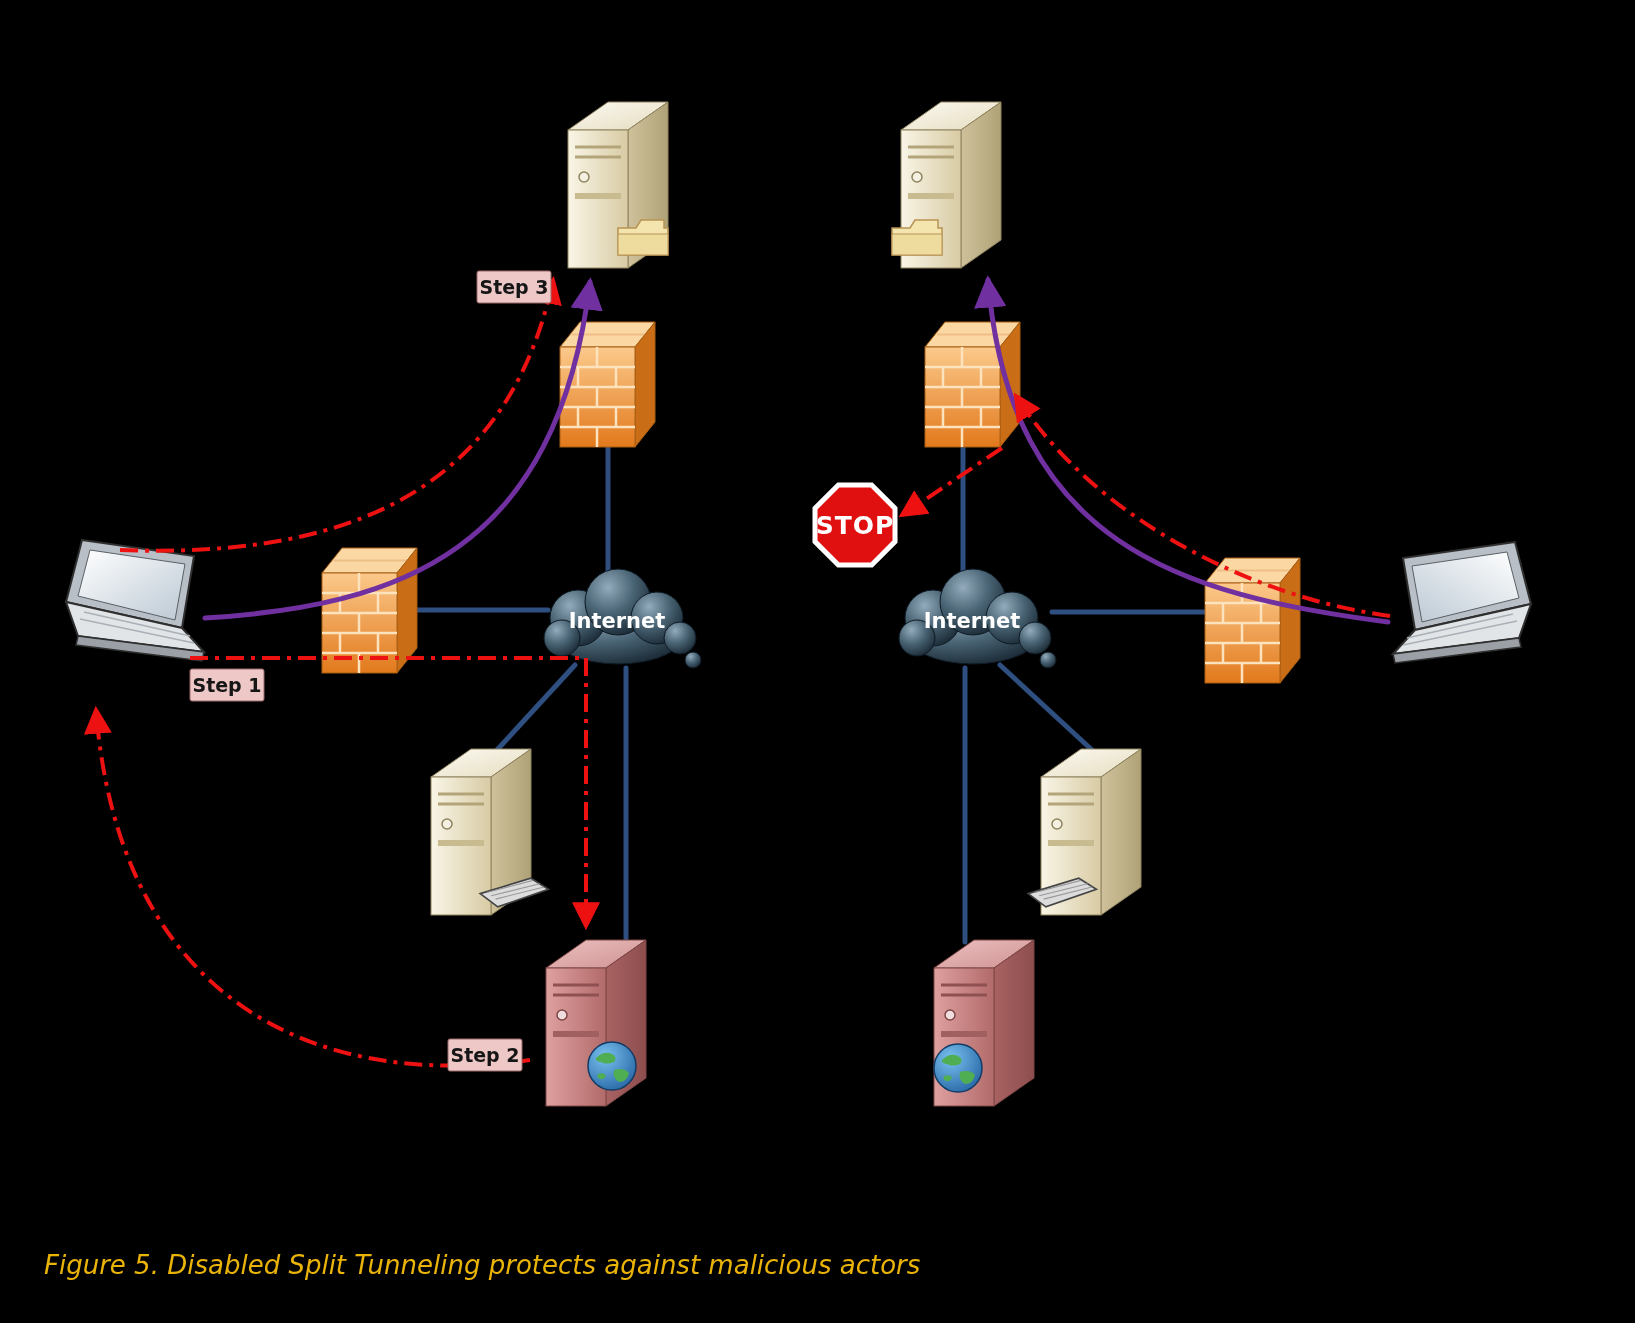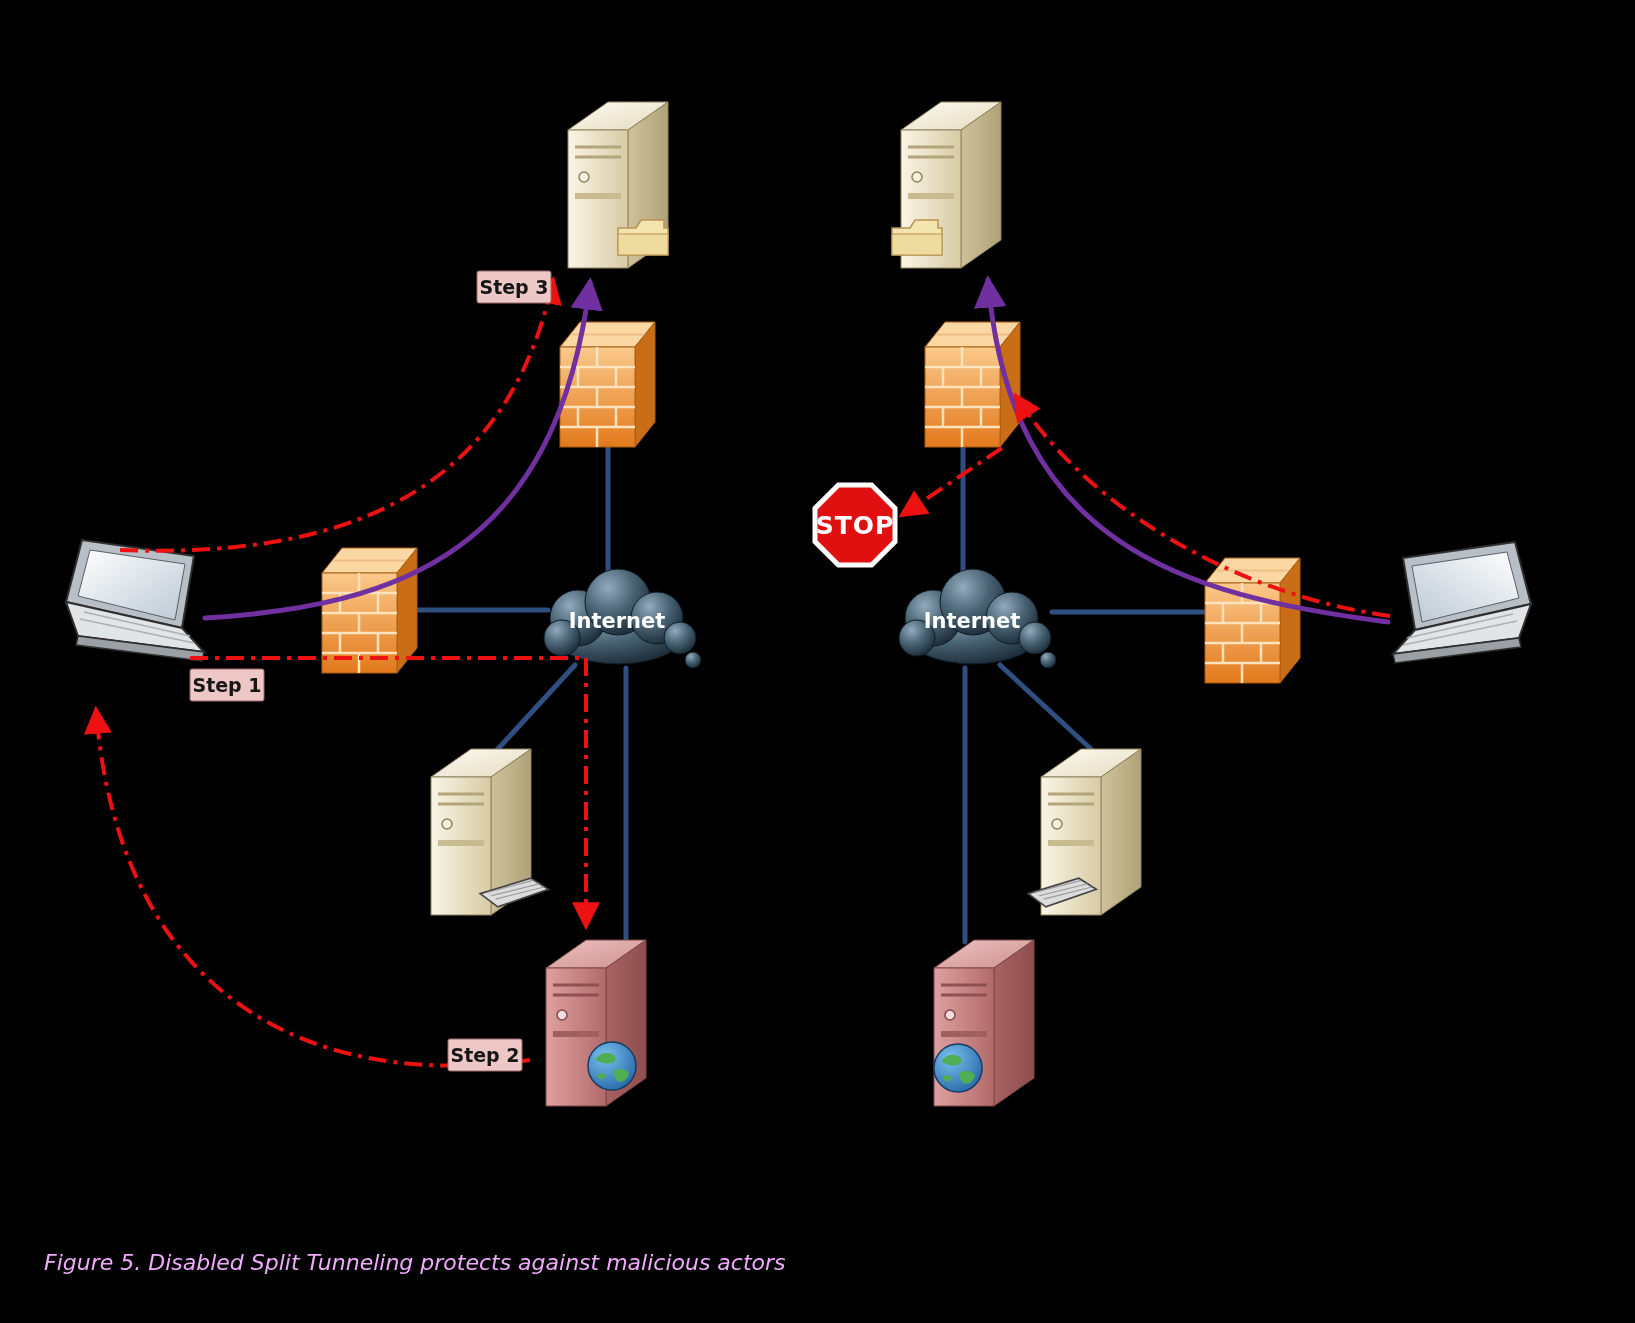--- a/index.html
+++ b/index.html
@@ -2,22 +2,22 @@
 <html><head>
 <meta charset="utf-8">
 <style>
   html,body{margin:0;padding:0;background:#000;}
   .stage{position:relative;width:1635px;height:1323px;background:#000;overflow:hidden;
          font-family:"DejaVu Sans",sans-serif;}
   .stage svg{position:absolute;left:0;top:0;}
   .cloud-text{fill:#ffffff;font-weight:bold;font-size:21px;}
   .step-text{fill:#161616;font-weight:bold;font-size:19px;}
   .stop-text{fill:#ffffff;font-weight:bold;font-size:25px;letter-spacing:1px;}
-  .caption{position:absolute;left:44px;top:1250px;color:#f0abfc;
-           font-size:22px;font-style:italic;}
+  .caption{position:absolute;left:44px;top:1250px;color:#eab308;
+           font-size:26px;font-style:italic;}
 </style>
 </head>
 <body>
 
 <div class="stage">
 <svg width="1635" height="1323" viewBox="0 0 1635 1323" xmlns="http://www.w3.org/2000/svg" xmlns:xlink="http://www.w3.org/1999/xlink">
 
   <defs>
     <linearGradient id="gBeigeF" x1="0" y1="0" x2="1" y2="0">
       <stop offset="0" stop-color="#f9f5e6"></stop>

